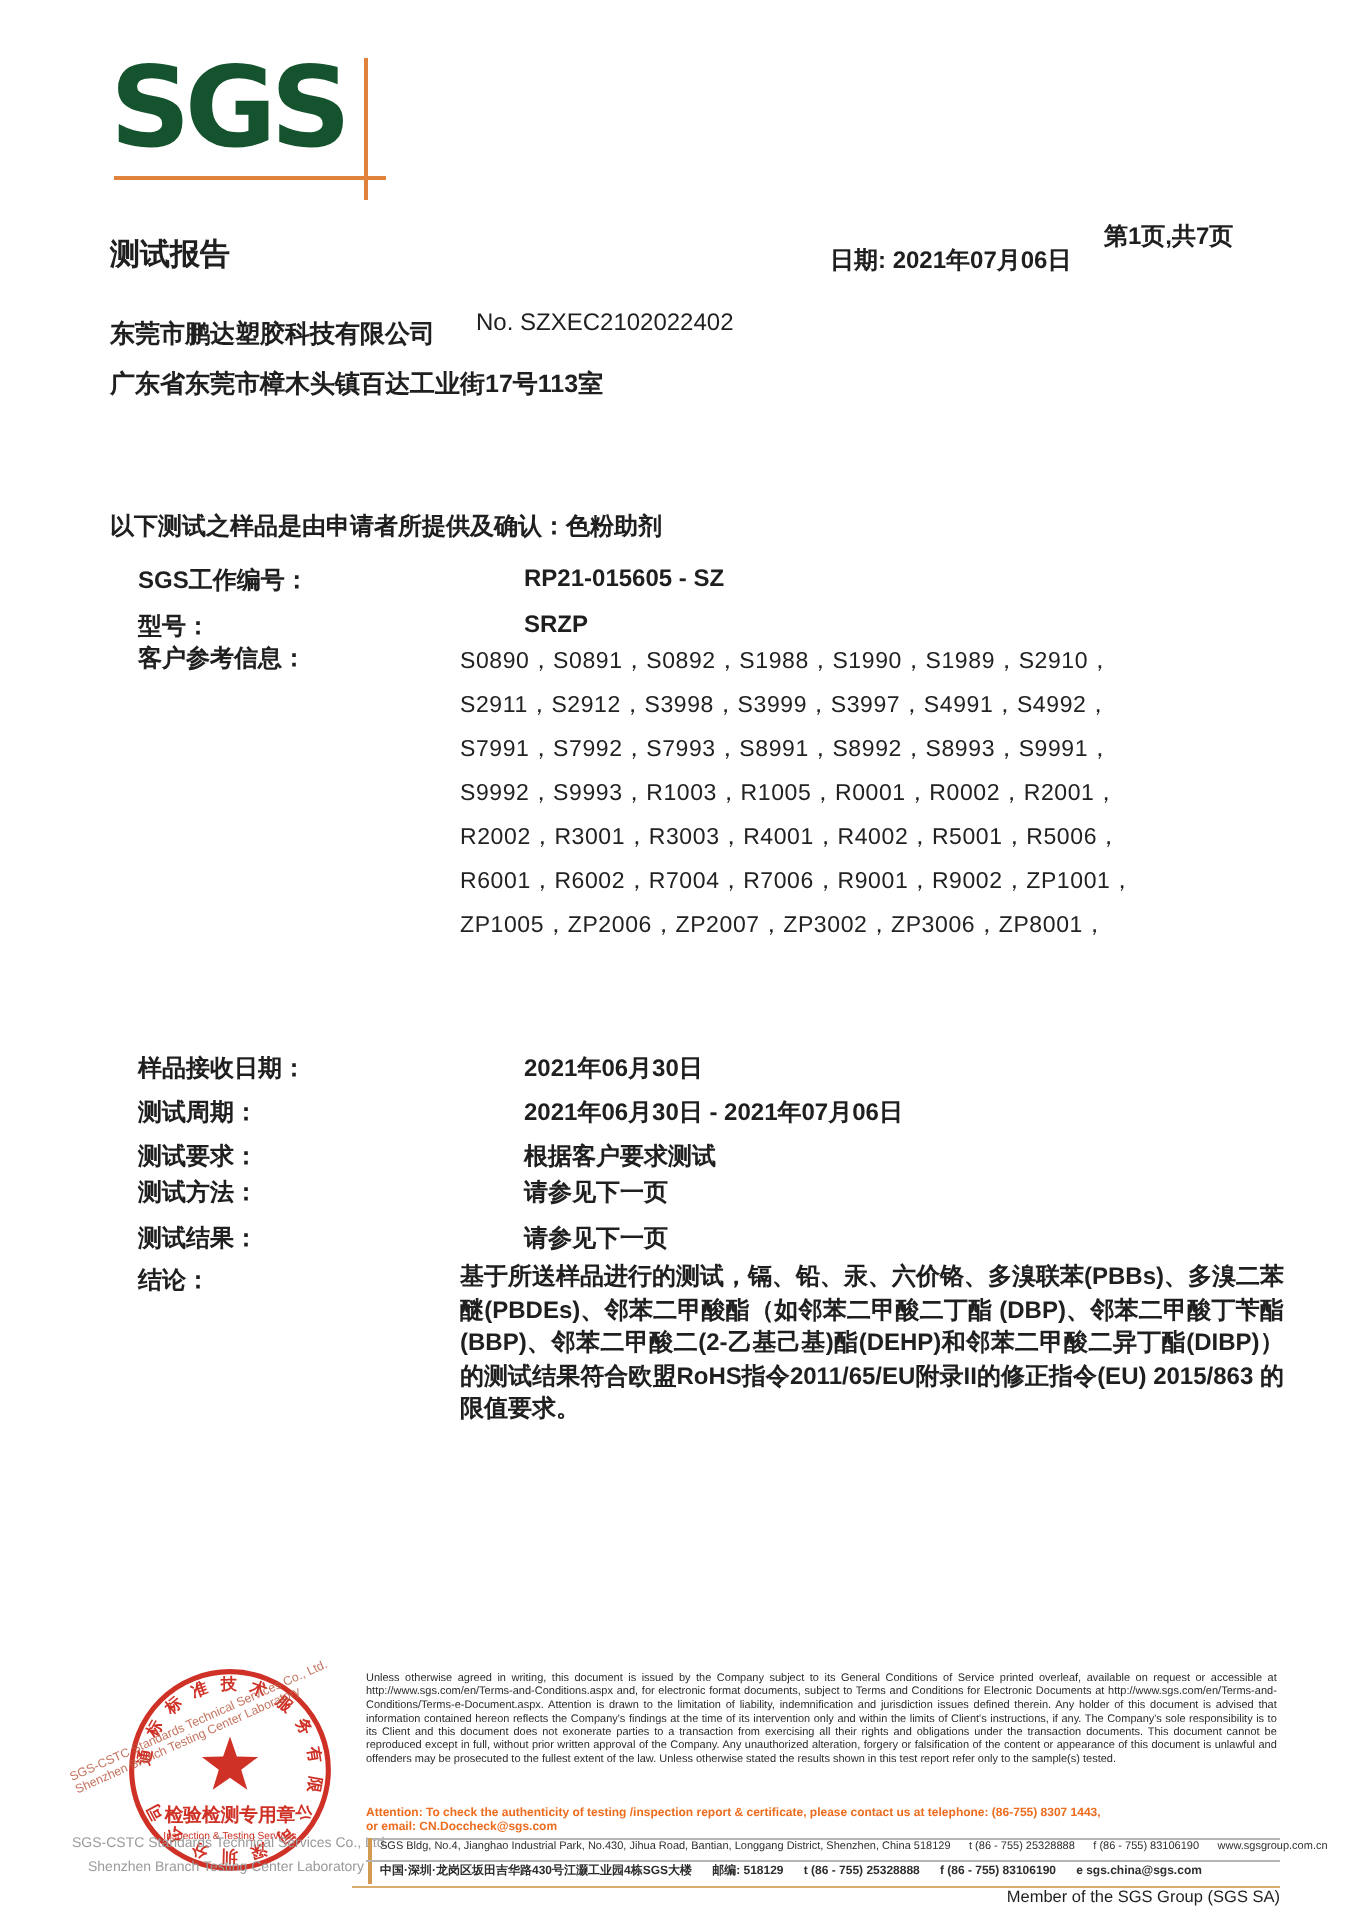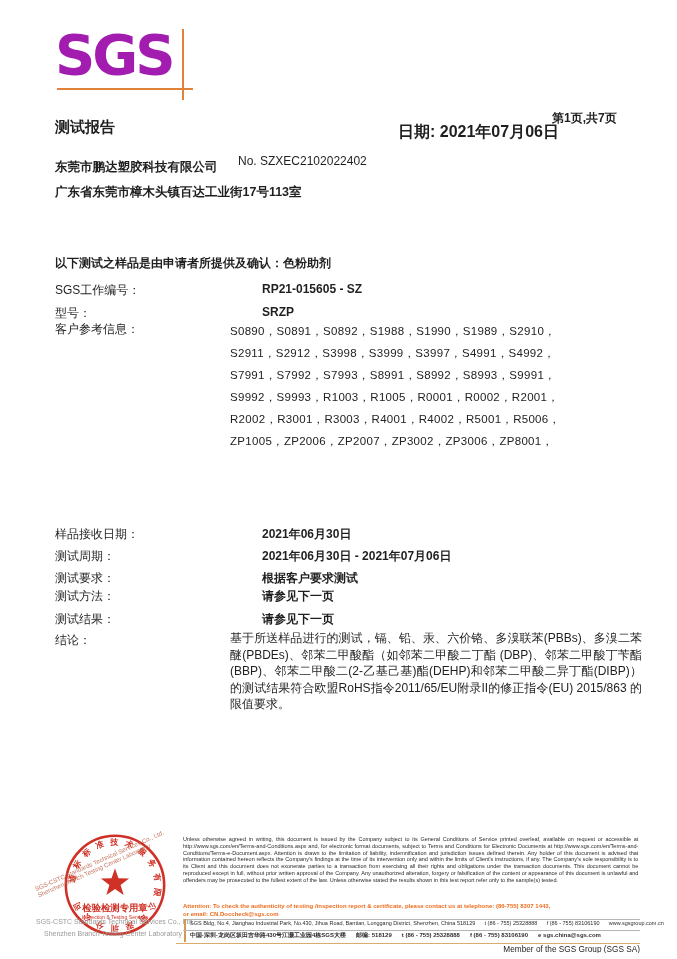--- a/index.html
+++ b/index.html
@@ -1,39 +1,39 @@
 <!DOCTYPE html>
 <html><head>
 <meta charset="utf-8">
 <style>
   html,body{margin:0;padding:0;background:#ffffff;}
   .page{position:relative;width:677px;height:959px;background:#fff;overflow:hidden;
         font-family:"Liberation Sans","DejaVu Sans",sans-serif;color:#1f1f1f;}
   .abs{position:absolute;}
   
   .logo-text{position:absolute;left:55px;top:22px;font-size:56px;font-weight:bold;
-             color:#a21caf;letter-spacing:-3px;font-family:"DejaVu Sans",sans-serif;}
+             color:#14532d;letter-spacing:-3px;font-family:"DejaVu Sans",sans-serif;}
   .logo-hline{position:absolute;left:57px;top:88px;width:136px;height:2px;background:#e0823b;}
   .logo-vline{position:absolute;left:182px;top:29px;width:2px;height:71px;background:#e0823b;}
   
   .doc-title{left:55px;top:118px;font-size:15px;font-weight:bold;}
   .report-no{left:238px;top:122px;font-size:12px;font-weight:normal;margin-top:32px;}
-  .report-date{left:398px;top:122px;font-size:16px;font-weight:bold;}
+  .report-date{left:415px;top:122px;font-size:12px;font-weight:bold;}
   .report-page{left:552px;top:110px;font-size:12px;font-weight:bold;}
   
   .company{left:55px;top:159px;font-size:12.5px;font-weight:bold;}
   .company-addr{left:55px;top:184px;font-size:12.5px;font-weight:bold;}
   .statement{left:55px;top:255px;font-size:12px;font-weight:bold;}
   
-  .flabel{left:55px;font-size:12px;font-weight:normal;}
+  .flabel{left:69px;font-size:12px;font-weight:bold;}
   .fvalue{left:230px;font-size:12px;font-weight:bold;padding-left:32px;}
   .ref-lines{left:230px;top:320px;font-size:11.5px;font-weight:normal;line-height:22px;
              letter-spacing:.3px;color:#222;}
   .conclusion{left:230px;top:630px;width:412px;font-size:12px;line-height:16.5px;
-              font-weight:normal;text-align:justify;}
+              font-weight:bold;text-align:justify;}
   
   .stamp-svg{position:absolute;left:56px;top:826px;width:118px;height:118px;}
   .stamp-watermark{position:absolute;left:34px;top:886px;transform:rotate(-24deg);
     transform-origin:0 0;color:rgba(186,92,66,.85);font-size:10px;line-height:11px;white-space:nowrap;}
   .stamp-watermark .inner{transform:scale(.62);transform-origin:0 0;}
   .gray-co{position:absolute;left:36px;color:#9a9a9a;white-space:nowrap;}
   .gray-co .inner{font-size:10px;transform:scale(.70);transform-origin:0 0;white-space:nowrap;}
   
   .disclaimer{position:absolute;left:183px;top:836px;width:456px;height:70px;overflow:visible;}
   .disclaimer .inner{width:828px;font-size:10px;line-height:12.3px;text-align:justify;
@@ -78,20 +78,21 @@
   <div class="abs flabel" style="top:305px">型号：</div>
   <div class="abs fvalue" style="top:305px">SRZP</div>
 
   <div class="abs flabel" style="top:321px">客户参考信息：</div>
   <div class="abs ref-lines">
     <div>S0890，S0891，S0892，S1988，S1990，S1989，S2910，</div>
     <div>S2911，S2912，S3998，S3999，S3997，S4991，S4992，</div>
     <div>S7991，S7992，S7993，S8991，S8992，S8993，S9991，</div>
     <div>S9992，S9993，R1003，R1005，R0001，R0002，R2001，</div>
     <div>R2002，R3001，R3003，R4001，R4002，R5001，R5006，</div>
+    <div>R6001，R6002，R7004，R7006，R9001，R9002，ZP1001，</div>
     <div>ZP1005，ZP2006，ZP2007，ZP3002，ZP3006，ZP8001，</div>
   </div>
 
   <div class="abs flabel" style="top:526px">样品接收日期：</div>
   <div class="abs fvalue" style="top:526px">2021年06月30日</div>
 
   <div class="abs flabel" style="top:548px">测试周期：</div>
   <div class="abs fvalue" style="top:548px">2021年06月30日 - 2021年07月06日</div>
 
   <div class="abs flabel" style="top:570px">测试要求：</div>

